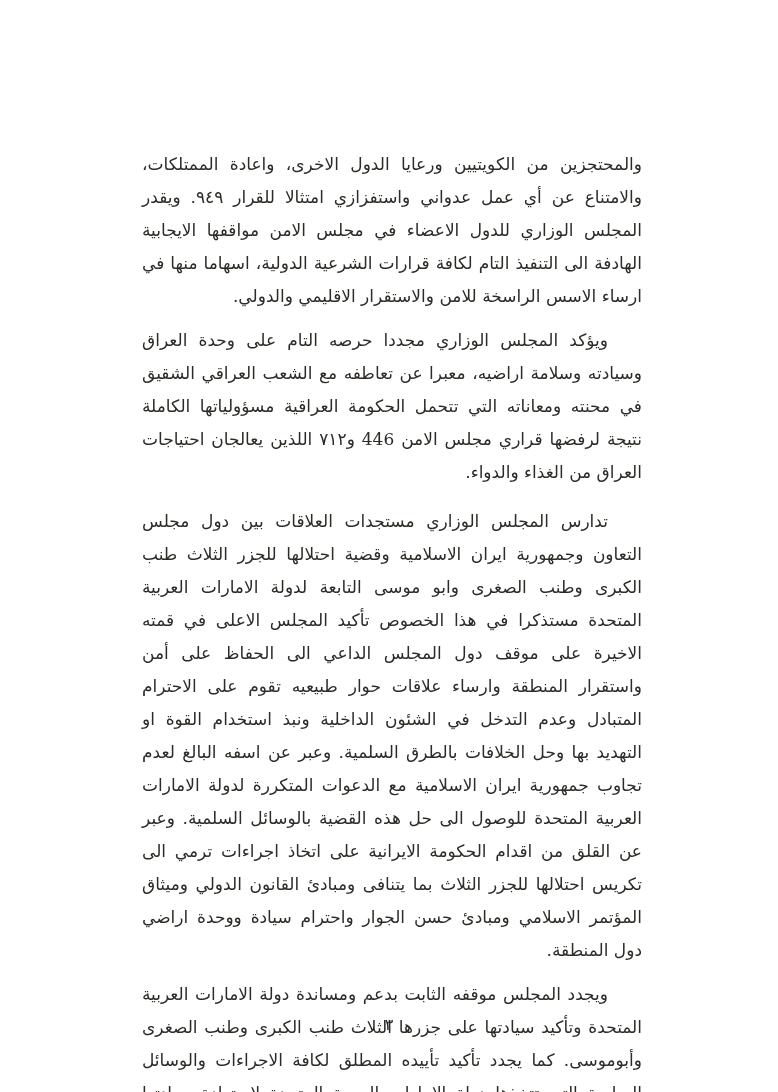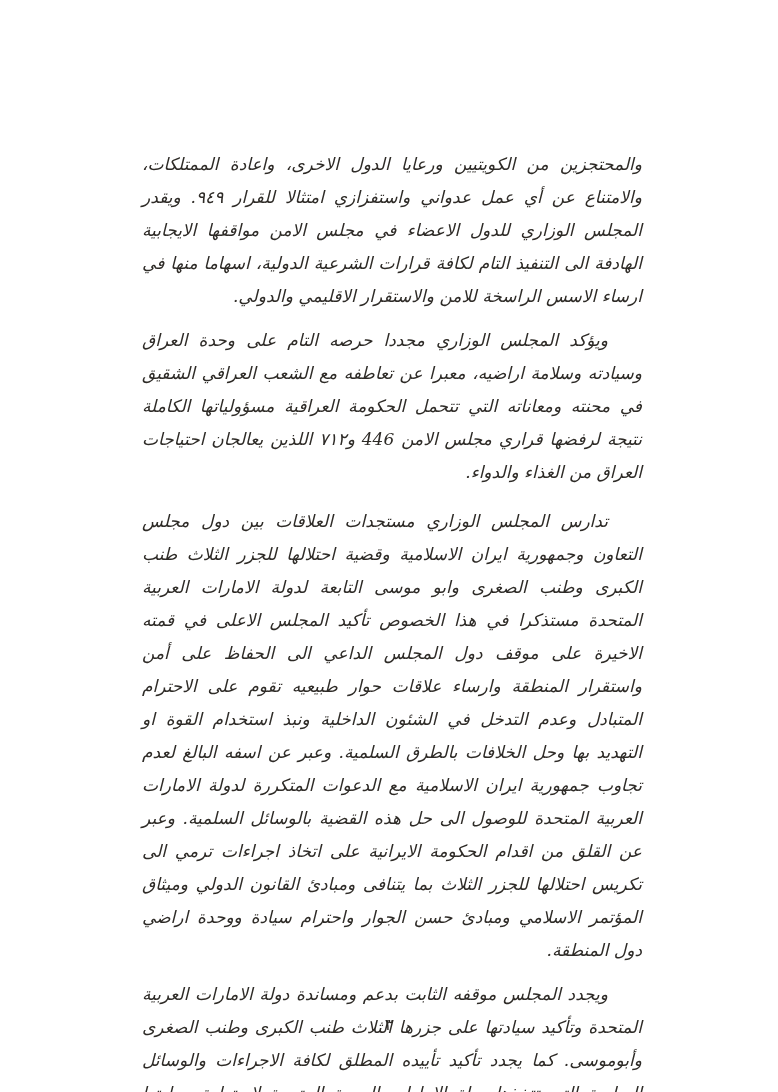--- a/index.html
+++ b/index.html
@@ -23,21 +23,20 @@
     width: 500px;
     direction: rtl;
     text-align: justify;
     font-size: 17px;
     line-height: 33px;
     letter-spacing: 0.2px;
   }
   .para {
     margin: 0 0 11px 0;
     text-indent: 34px;
-    font-style: italic;
   }
   .para.no-indent {
     text-indent: 0;
   }
   .para.gap-top {
     margin-top: 16px;
   }
   .page-number {
     position: absolute;
     bottom: 58px;

